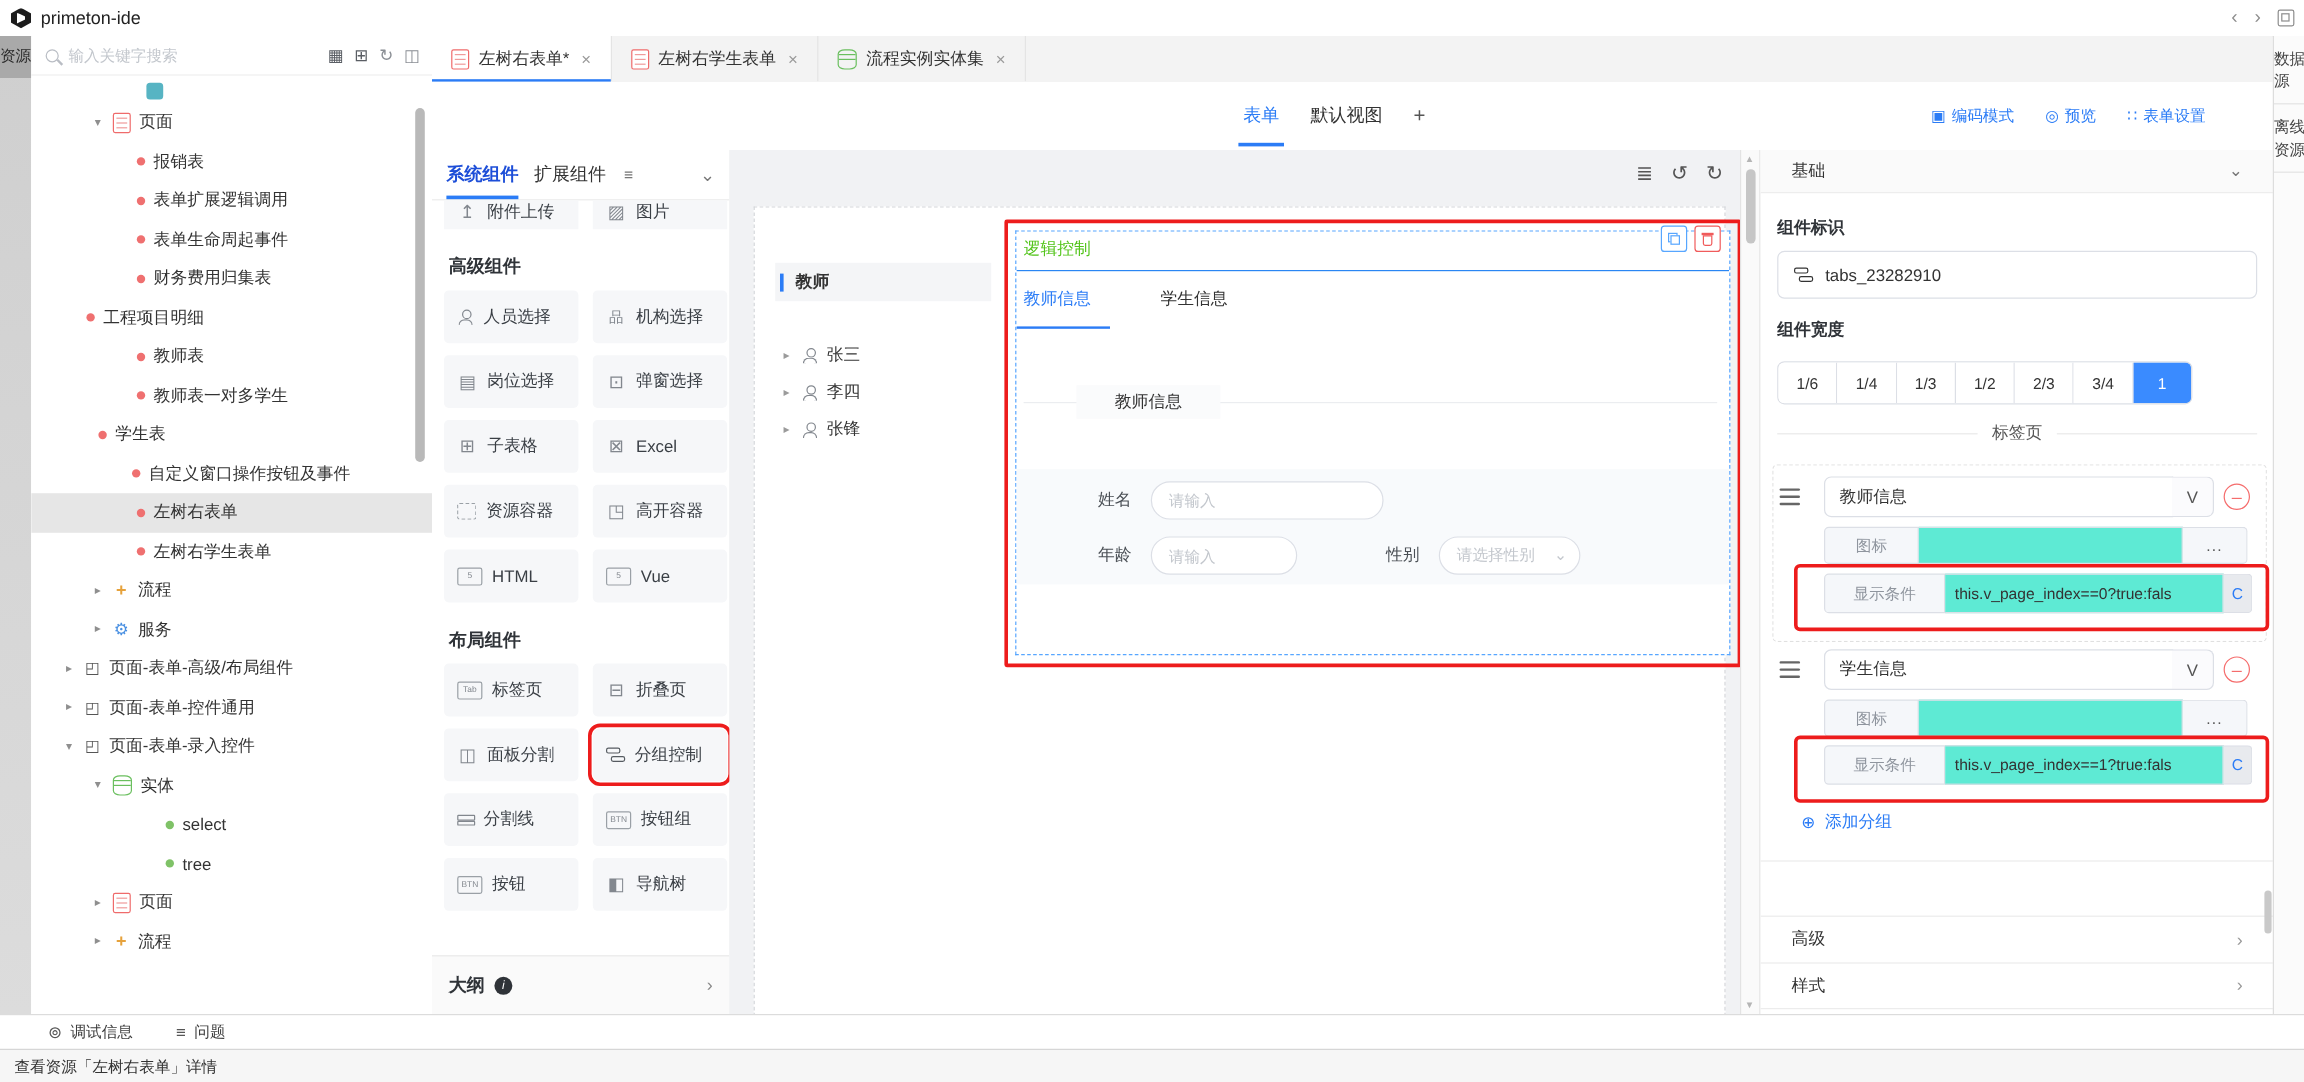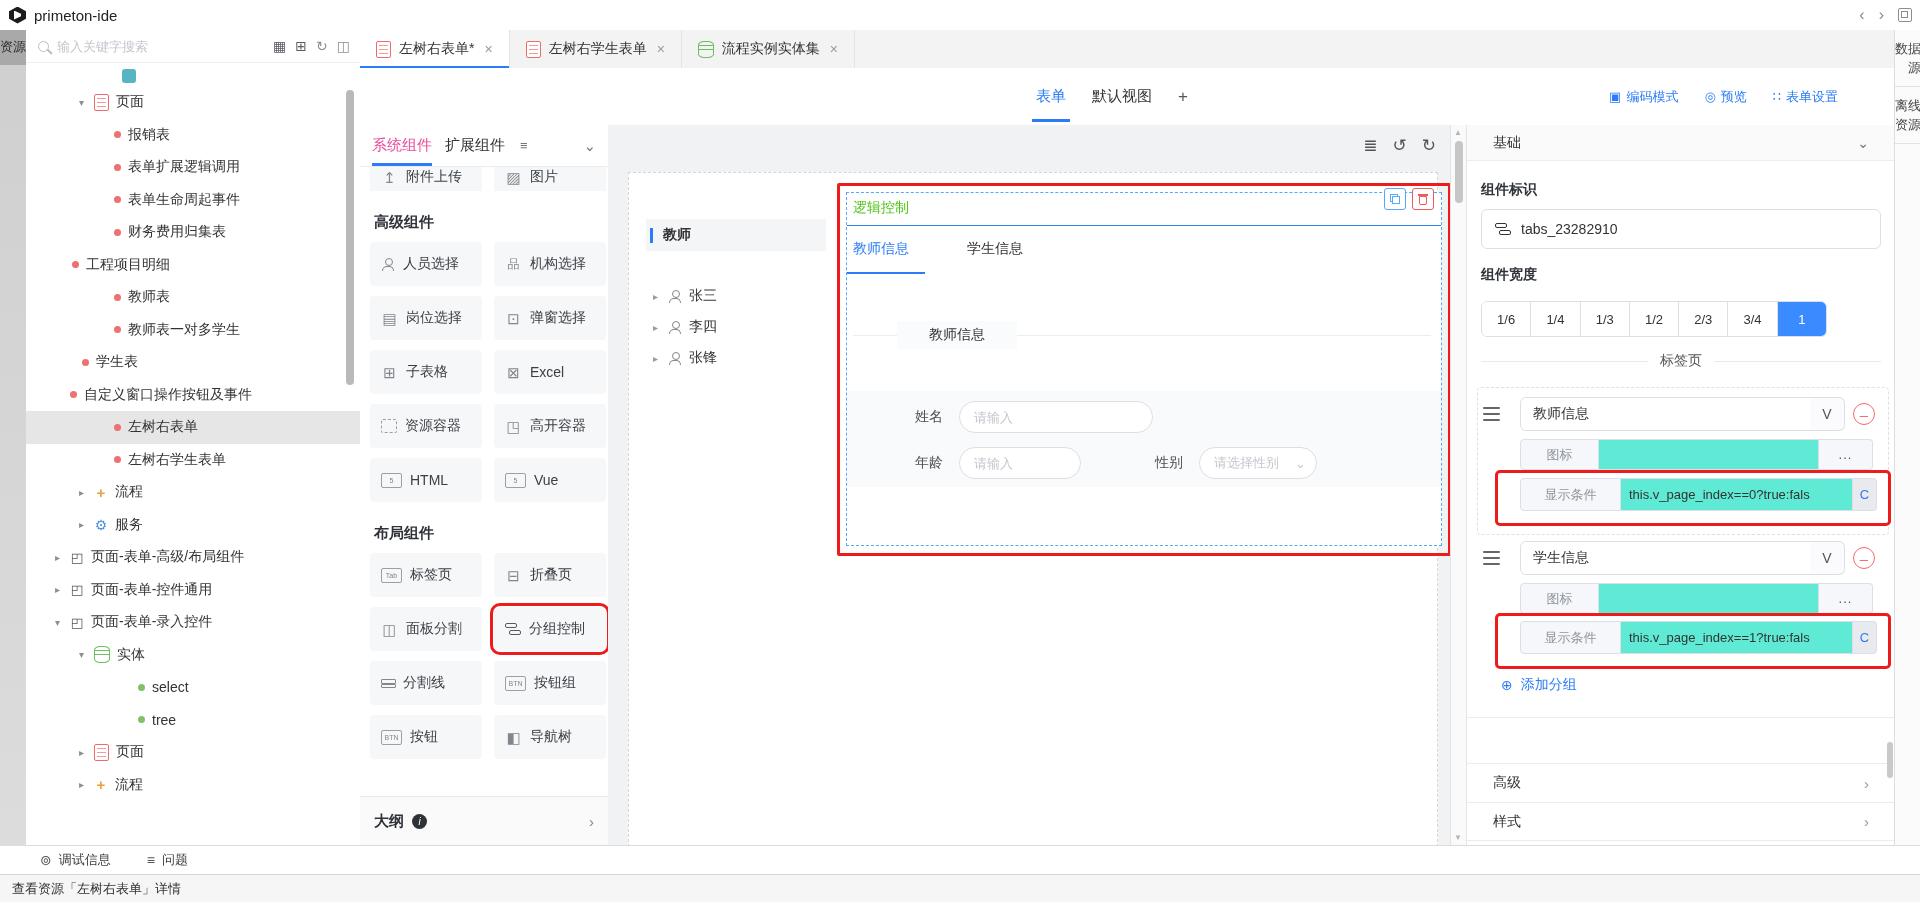--- a/index.html
+++ b/index.html
@@ -12,21 +12,21 @@
   .logo::after{content:"";position:absolute;left:5px;top:4px;width:7px;height:9px;background:#fff;clip-path:polygon(0 0,100% 35%,100% 65%,0 100%)}
   .apptitle{font-size:15px;color:#222;margin-left:8px}
   .winctl{position:absolute;right:8px;top:0;height:30px;display:flex;align-items:center;gap:14px;color:#8d8d8d;font-size:16px}
   .ic-restore{width:12px;height:12px;border:1.5px solid #8d8d8d;border-radius:2px;position:relative}
   .ic-restore::after{content:"";position:absolute;left:2px;top:2px;width:5px;height:5px;border:1px solid #8d8d8d}
   
   .leftstrip{left:0;top:30px;width:26px;height:815px;background:linear-gradient(#cfcfcf,#dcdcdc)}
   .leftstrip .acttab{width:26px;padding:8px 0 10px;background:#a9a9a9;color:#2b2b2b;font-size:13px;text-align:center;line-height:17px}
   
   .rightstrip{left:1894px;top:30px;width:26px;height:815px;background:#fbfbfb;border-left:1px solid #ddd}
-  .vtab{width:26px;text-align:right;font-size:13px;color:#444;line-height:19px;padding:9px 0;border-bottom:1px solid #e3e3e3;cursor:pointer}
+  .vtab{width:26px;text-align:left;font-size:13px;color:#444;line-height:19px;padding:9px 0;border-bottom:1px solid #e3e3e3;cursor:pointer}
   
   .sidebar{left:26px;top:30px;width:334px;height:815px;background:#fff;border-right:1px solid #e0e0e0}
   .searchrow{height:32px;border-bottom:1px solid #eee;display:flex;align-items:center;padding:0 6px;gap:6px}
   .ic-search{width:9px;height:9px;border:1.5px solid #b9bdc4;border-radius:50%;position:relative;margin-left:6px;flex:none}
   .ic-search::after{content:"";position:absolute;width:6px;height:1.5px;background:#b9bdc4;transform:rotate(45deg);right:-5px;bottom:-2px}
   .searchrow input{border:none;outline:none;flex:1;font-size:13px;color:#333;min-width:0}
   .searchrow input::placeholder{color:#c3c7cd}
   .sicons{display:flex;gap:9px;color:#8b8f95;font-size:14px;margin-right:4px}
   .sicons span{cursor:pointer}
   .sicon-dark{color:#5a5e64}
@@ -58,21 +58,21 @@
   .vtab1{color:#2b7cf6;position:relative;cursor:pointer}
   .vtab1::after{content:"";position:absolute;left:-4px;right:-4px;bottom:-16px;height:3px;background:#2b7cf6}
   .vtab2{color:#333;cursor:pointer}
   .vplus{color:#555;font-size:17px;cursor:pointer}
   .vactions{position:absolute;right:56px;top:0;height:57px;display:flex;align-items:center;gap:26px;color:#2b7cf6;font-size:13px}
   .vactions .act{display:flex;align-items:center;gap:5px;cursor:pointer}
   
   .palette{left:360px;top:125px;width:248px;height:720px;background:#fff;border-right:1px solid #e5e5e5;overflow:hidden}
   .phead{height:41px;border-bottom:1px solid #ececec;display:flex;align-items:center;padding:0 12px;gap:13px}
   .ptab{font-size:15px;color:#333;cursor:pointer;position:relative}
-  .ptab.active{font-weight:normal;color:#ec4899}
+  .ptab.active{font-weight:bold;color:#1d4ed8}
   .ptab.active::after{content:"";position:absolute;left:0;right:0;bottom:-11px;height:3px;background:#2b7cf6}
   .pmenu{color:#777;font-size:13px;margin-left:2px;cursor:pointer}
   .pchev{margin-left:auto;color:#777;font-size:15px;cursor:pointer}
   .pclip{height:24px;overflow:hidden;position:relative}
   .pclip .pgrid{position:relative;top:-22px}
   .psec{font-size:15px;color:#2f3338;font-weight:bold;margin:22px 0 6px 14px}
   .pgrid{display:grid;grid-template-columns:112px 112px;gap:10px 12px;padding:0 0 0 10px;margin-top:10px}
   .pbtn{height:44px;background:#f6f7f9;border-radius:4px;display:flex;align-items:center;gap:8px;padding-left:11px;cursor:pointer;font-size:14px;color:#3a3f45;position:relative}
   .pbtn.hl{outline:3px solid #ed1c1c;outline-offset:1px;border-radius:6px}
   .pic{color:#82878e;font-size:15px;width:17px;text-align:center;flex:none;line-height:1}
@@ -230,21 +230,21 @@
         <span class="tl">教师表</span>
       </div>
     <div class="trow" style="padding-left:88px">
         <span class="dot red"></span>
         <span class="tl">教师表一对多学生</span>
       </div>
     <div class="trow" style="padding-left:56px">
         <span class="dot red"></span>
         <span class="tl">学生表</span>
       </div>
-    <div class="trow" style="padding-left:44px">
+    <div class="trow" style="padding-left:84px">
         <span class="dot red"></span>
         <span class="tl">自定义窗口操作按钮及事件</span>
       </div>
     <div class="trow sel" style="padding-left:88px">
         <span class="dot red"></span>
         <span class="tl">左树右表单</span>
       </div>
     <div class="trow" style="padding-left:88px">
         <span class="dot red"></span>
         <span class="tl">左树右学生表单</span>

